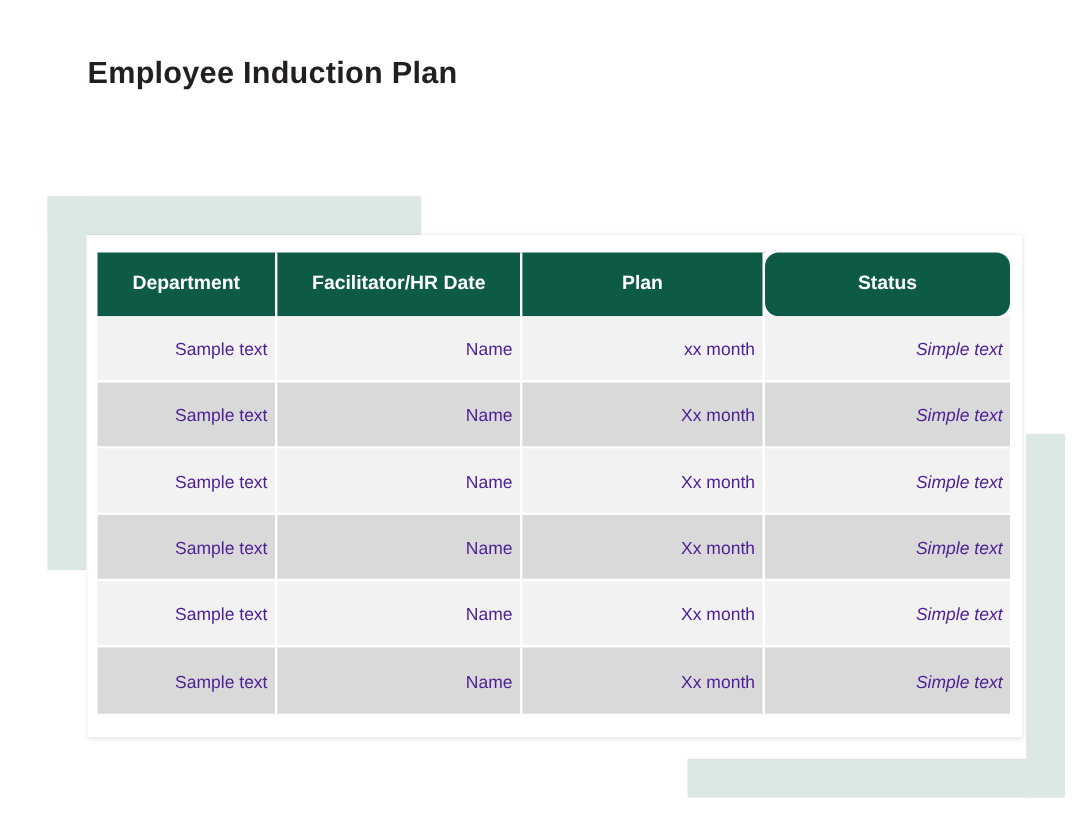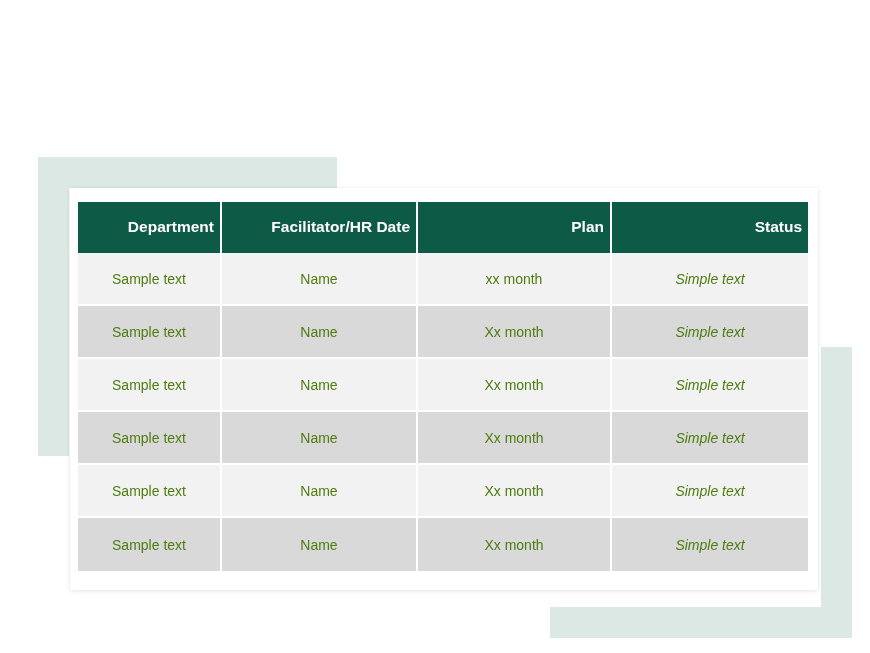--- a/index.html
+++ b/index.html
@@ -72,33 +72,33 @@
   #induction-table col.c-dept   { width: 144px; }
   #induction-table col.c-fac    { width: 196px; }
   #induction-table col.c-date   { width: 194px; }
   #induction-table col.c-status { width: 196px; }
 
   #induction-table thead th {
     background: #0d5a47;
     color: #ffffff;
     font-size: 15.5px;
     font-weight: bold;
-    text-align: right;
+    text-align: center;
     height: 51px;
     padding: 4px 6px;
     line-height: 1.22;
     border-right: 2px solid #ffffff;
     vertical-align: middle;
   }
-  #induction-table thead th:last-child { border-right: none; }
+  #induction-table thead th:last-child { border-right: none; border-radius: 11px; }
 
   #induction-table tbody td {
     font-size: 14px;
-    color: #4d7c0f;
-    text-align: center;
+    color: #4c1d95;
+    text-align: right;
     height: 53px;
     padding: 4px 6px;
     border-right: 2px solid #ffffff;
     border-bottom: 2px solid #ffffff;
     vertical-align: middle;
     font-weight: normal;
   }
   #induction-table tbody td:last-child { border-right: none; font-style: italic; }
   #induction-table tbody tr:last-child td { border-bottom: none; }
 
@@ -108,20 +108,21 @@
 </head>
 <body>
 
 <div id="slide">
 
   <div class="bracket-part" id="bracket-tl-h"></div>
   <div class="bracket-part" id="bracket-tl-v"></div>
   <div class="bracket-part" id="bracket-br-v"></div>
   <div class="bracket-part" id="bracket-br-h"></div>
 
+  <h1 id="page-title">Employee Induction Plan</h1>
 
   <div id="table-card"></div>
 
   <table id="induction-table">
     <colgroup>
       <col class="c-dept">
       <col class="c-fac">
       <col class="c-date">
       <col class="c-status">
     </colgroup>

